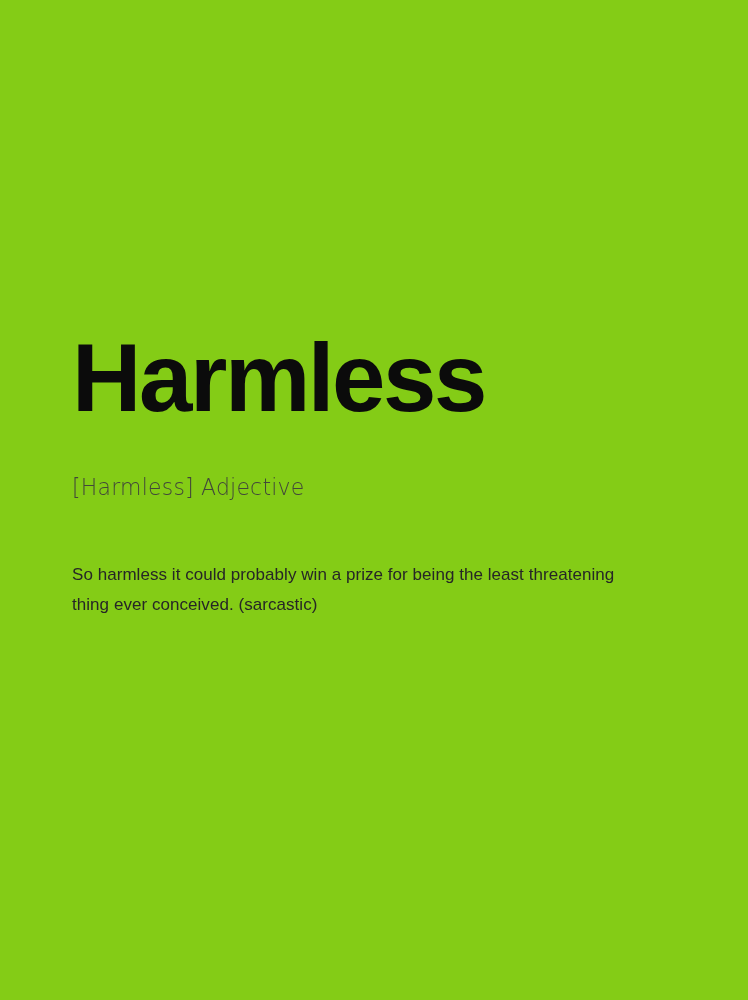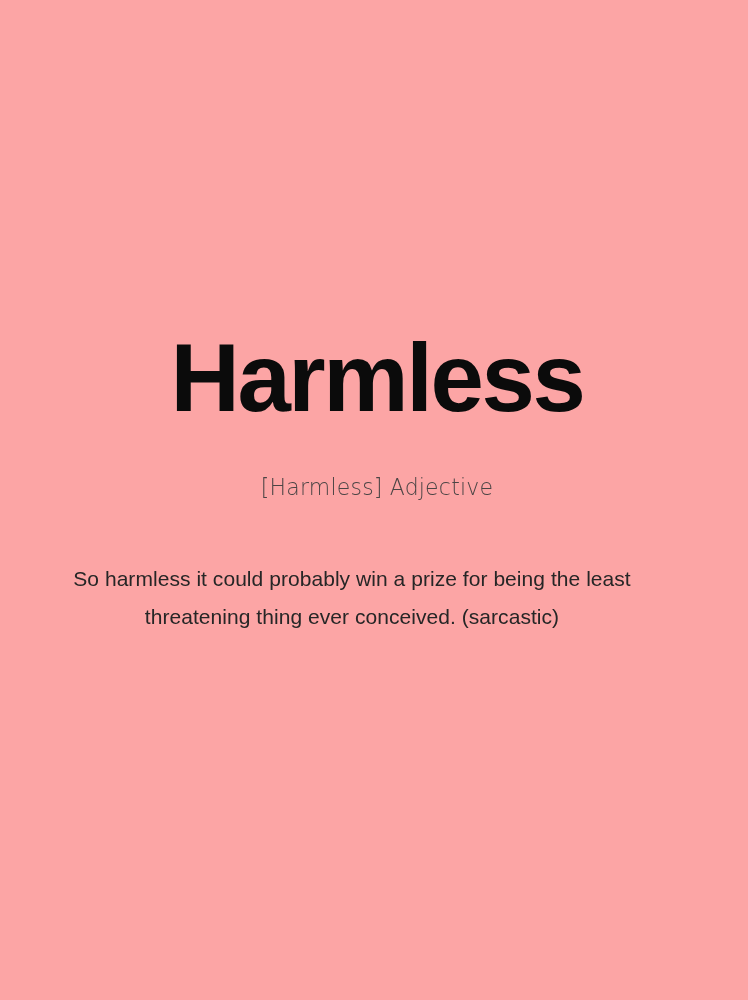--- a/index.html
+++ b/index.html
@@ -13,23 +13,22 @@
     height: 1000px;
     background: #ffffff;
     font-family: "Liberation Sans", "DejaVu Sans", sans-serif;
     overflow: hidden;
   }
 
   .poster {
     position: relative;
     width: 748px;
     height: 1000px;
-    background: #fca5a5;
+    background: #84cc16;
     box-sizing: border-box;
-    text-align: center;
   }
 
   .definition-block {
     position: absolute;
     left: 72px;
     top: 330px;
     width: 610px;
   }
 
   .word-title {
@@ -57,23 +56,23 @@
     white-space: nowrap;
     transform: scaleY(1.03);
     transform-origin: left top;
     margin-top: 50px;
     
     opacity: 0.92;
   }
 
   .word-description {
     font-family: "Liberation Sans", "DejaVu Sans", sans-serif;
-    font-size: 21px;
+    font-size: 17px;
     font-weight: 400;
-    line-height: 38px;
+    line-height: 30px;
     letter-spacing: 0.05px;
     color: #262626;
     margin: 0;
     padding: 0;
     margin-top: 62px;
     max-width: 560px;
   }
 </style>
 </head>
 <body>

